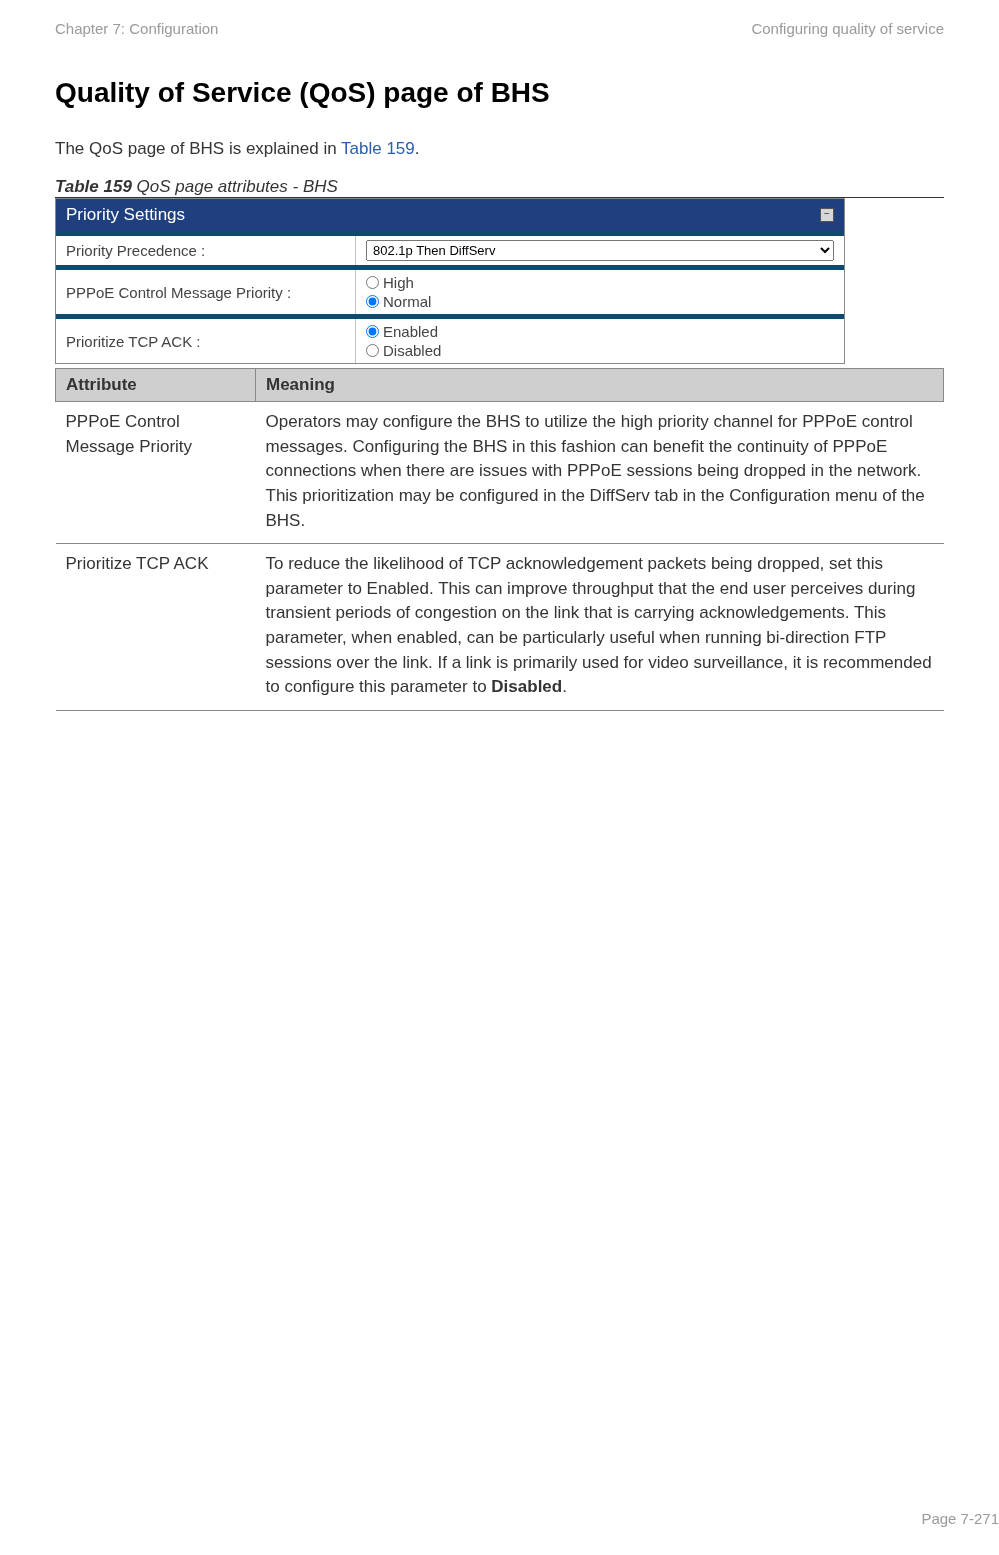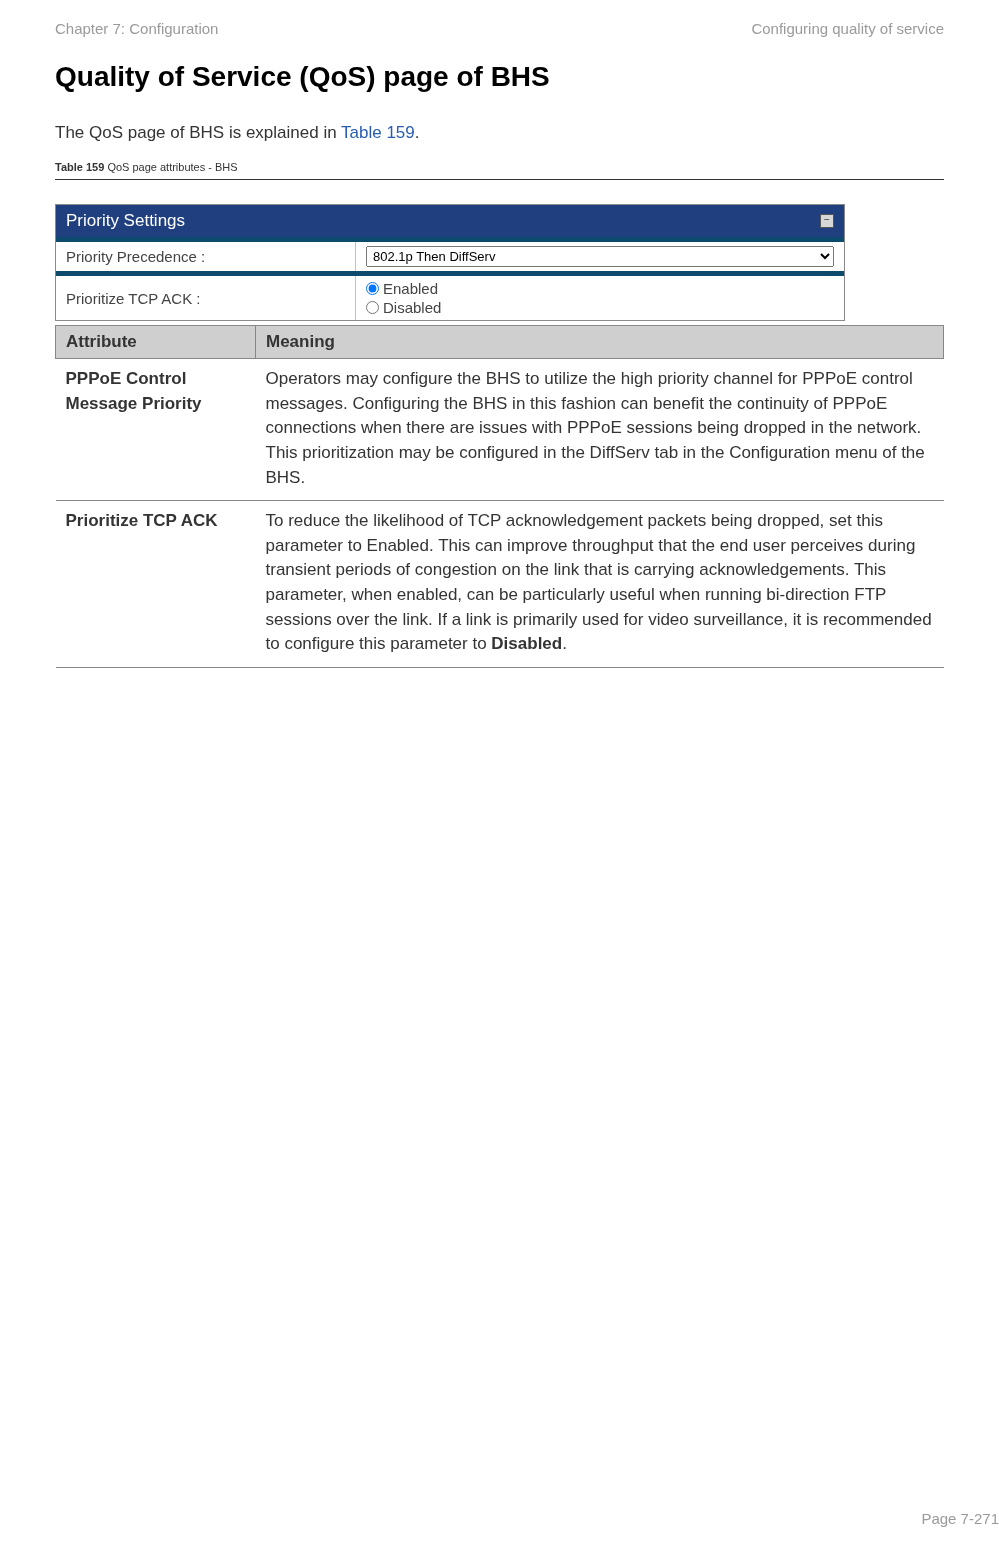--- a/index.html
+++ b/index.html
@@ -10,47 +10,47 @@
     font-family: Arial, Helvetica, sans-serif;
     color: #343434;
     position: relative;
     padding: 20px 55px 0 55px;
   }
   .header-row {
     display: flex;
     justify-content: space-between;
     font-size: 15px;
     color: #9a9a9a;
-    margin-bottom: 24px;
+    margin-bottom: 40px;
   }
   h1.section {
     font-family: "Arial Narrow", Arial, sans-serif;
     font-stretch: condensed;
     font-weight: 700;
     font-size: 28px;
     color: #000;
     margin-bottom: 30px;
   }
   p.intro {
     font-size: 17px;
     color: #343434;
     margin-bottom: 18px;
   }
   .link {
     color: #2a5db0;
     cursor: pointer;
   }
   .table-caption {
-    font-size: 11px;
-    margin-bottom: 6px;
+    font-size: 17px;
+    font-style: italic;
   }
   .table-caption .bold { font-weight: 700; }
   .figure-wrap {
     border-top: 1px solid #333;
-    padding-top: 24px;
+    padding-top: 0;
   }
 
   
   .panel {
     border: 1px solid #8a8a8a;
     font-family: Arial, sans-serif;
     font-size: 15px;
     color: #444;
     width: 790px;
   }
@@ -114,21 +114,20 @@
     font-weight: 700;
   }
   table.attr tbody td {
     border-bottom: 1px solid #888;
     padding: 8px 10px 10px 10px;
     vertical-align: top;
     line-height: 1.45;
   }
   table.attr tbody td:first-child {
     width: 200px;
-    font-weight: bold;
   }
   .bold { font-weight: 700; }
 
   .footer {
     position: absolute;
     bottom: 28px;
     left: 0;
     width: 100%;
     text-align: right;
     font-size: 15px;
@@ -163,20 +162,33 @@
 
     <div class="panel-row">
       <div class="panel-label">Priority Precedence :</div>
       <div class="panel-control">
         <select>
           <option>802.1p Then DiffServ</option>
         </select>
       </div>
     </div>
 
+    <div class="panel-row">
+      <div class="panel-label">PPPoE Control Message Priority :</div>
+      <div class="panel-control">
+        <label class="radio-line">
+          <input type="radio" name="pppoe" style="">
+          <span>High</span>
+        </label>
+        <label class="radio-line">
+          <input type="radio" name="pppoe" checked="" style="">
+          <span>Normal</span>
+        </label>
+      </div>
+    </div>
 
     <div class="panel-row">
       <div class="panel-label">Prioritize TCP ACK :</div>
       <div class="panel-control">
         <label class="radio-line">
           <input type="radio" name="tcpack" checked="" style="">
           <span>Enabled</span>
         </label>
         <label class="radio-line">
           <input type="radio" name="tcpack" style="">

